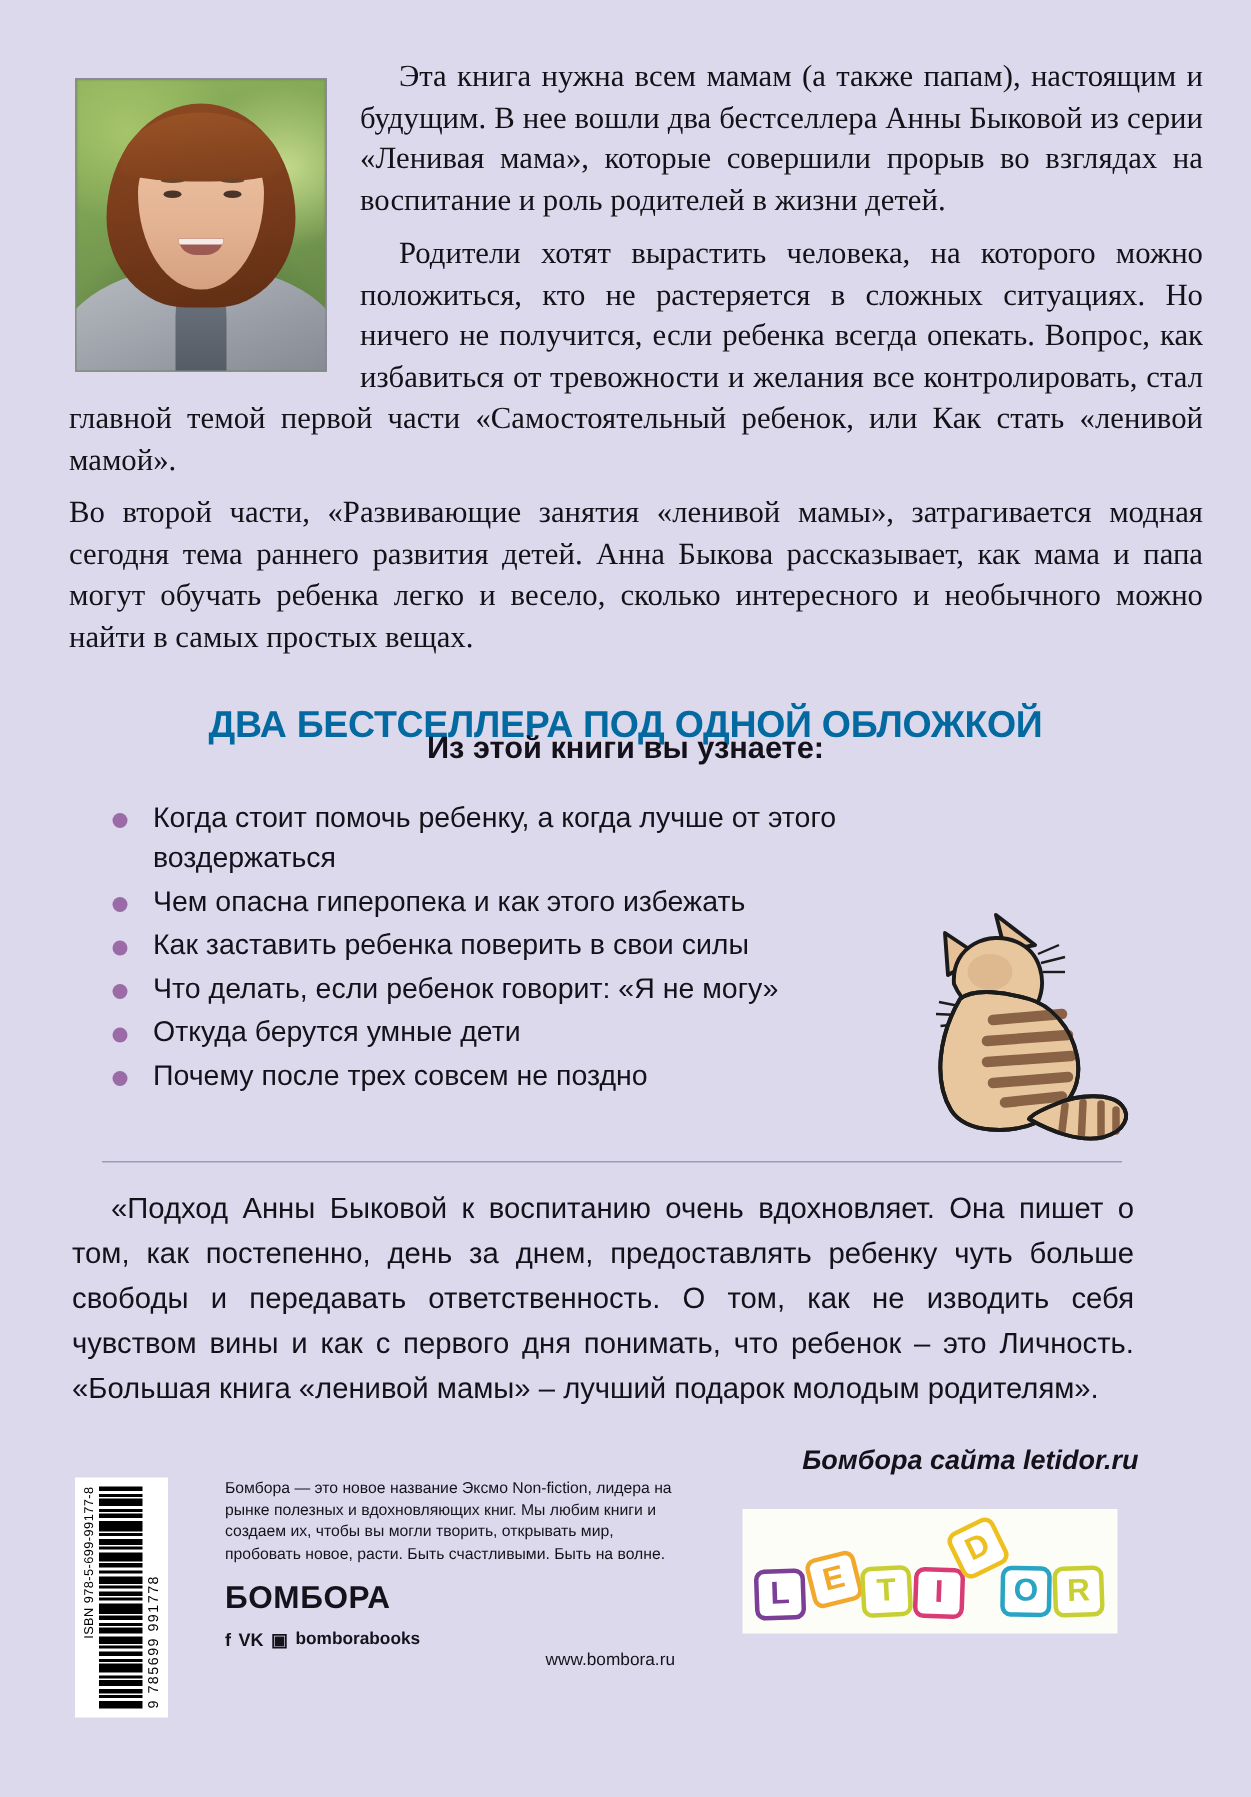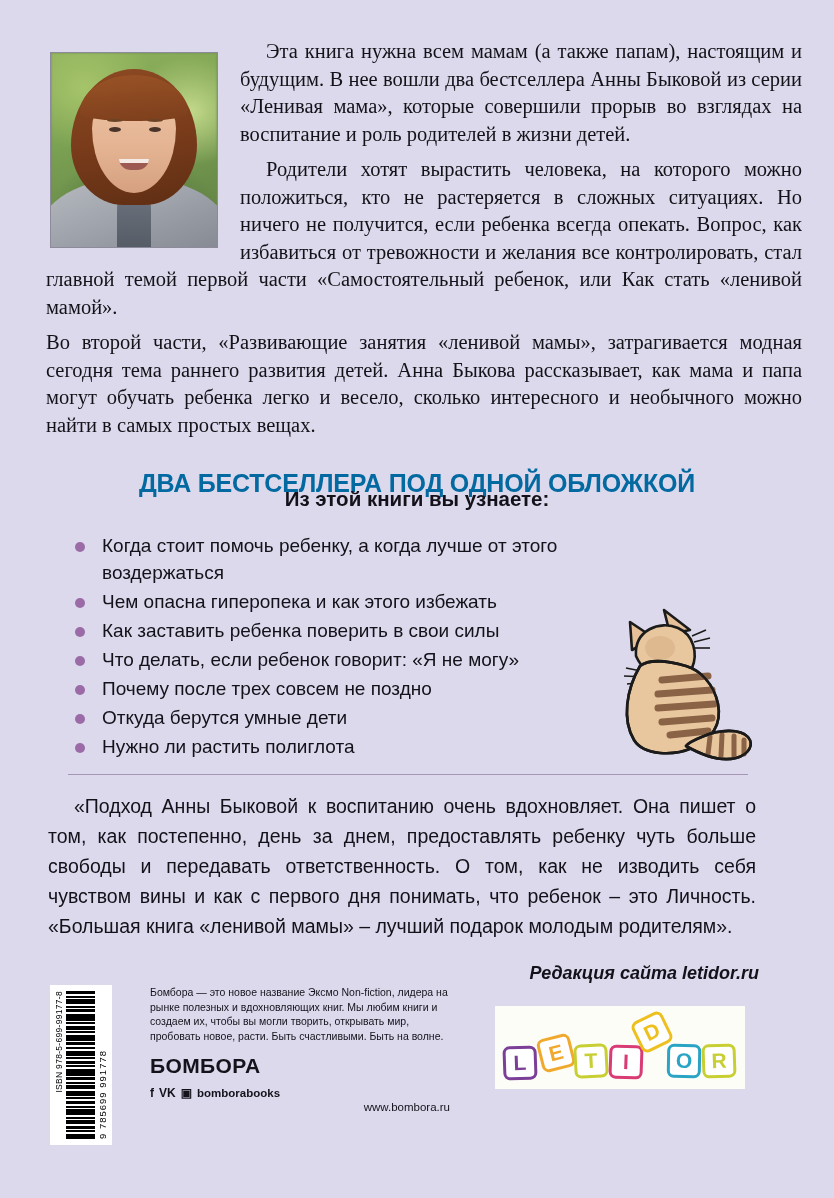--- a/index.html
+++ b/index.html
@@ -367,29 +367,25 @@
   <li>
     <span class="dot"></span>
     <span>Как заставить ребенка поверить в свои силы</span>
   </li>
   <li>
     <span class="dot"></span>
     <span>Что делать, если ребенок говорит: «Я не могу»</span>
   </li>
   <li>
     <span class="dot"></span>
-    <span>Почему после трех совсем не поздно</span>
-  </li>
-  <li>
-    <span class="dot"></span>
     <span>Откуда берутся умные дети</span>
   </li>
   <li>
     <span class="dot"></span>
-    <span>Нужно ли растить полиглота</span>
+    <span>Почему после трех совсем не поздно</span>
   </li>
 </ul>
 
 <div id="cat-illustration">
   <svg viewBox="0 0 170 168" width="170" height="168">
 
     <g stroke="#1b1b1b" stroke-width="1.6" fill="none">
       <line x1="18" y1="64" x2="38" y2="68"></line>
       <line x1="16" y1="72" x2="38" y2="73"></line>
       <line x1="19" y1="80" x2="38" y2="78"></line>
@@ -433,21 +429,21 @@
       <line x1="136" y1="136" x2="136" y2="150"></line>
     </g>
     <path d="M78 142 C92 150 112 158 128 154 C142 150 146 140 140 133
              C132 124 110 126 96 132 C86 136 80 139 78 142 Z" fill="none" stroke="#1b1b1b" stroke-width="2.6" stroke-linejoin="round"></path>
   </svg>
 </div>
 
 <div id="divider"></div>
 
 <div id="quote">«Подход Анны Быковой к воспитанию очень вдохновляет. Она пишет о том, как постепенно, день за днем, предоставлять ребенку чуть больше свободы и передавать ответственность. О том, как не изводить себя чувством вины и как с первого дня понимать, что ребенок – это Личность. «Большая книга «ленивой мамы» – лучший подарок молодым родителям».</div>
-<div id="quote-attrib">Редакция сайта letidor.ru</div>
+<div id="quote-attrib">Бомбора сайта letidor.ru</div>
 
 <div id="barcode-box">
   <div class="isbn-text">ISBN 978-5-699-99177-8</div>
   <div class="bars">
     <i style="height:3px"></i>
       <i style="height:2px"></i>
       <i style="height:5px"></i>
     <i style="height:2px"></i>
       <i style="height:3px"></i>
       <i style="height:7px"></i>

